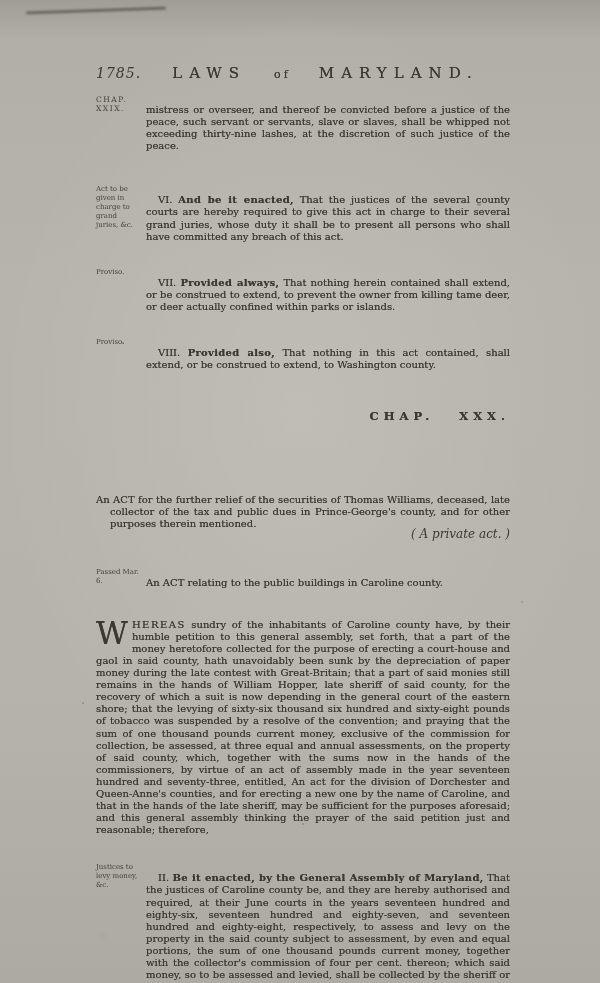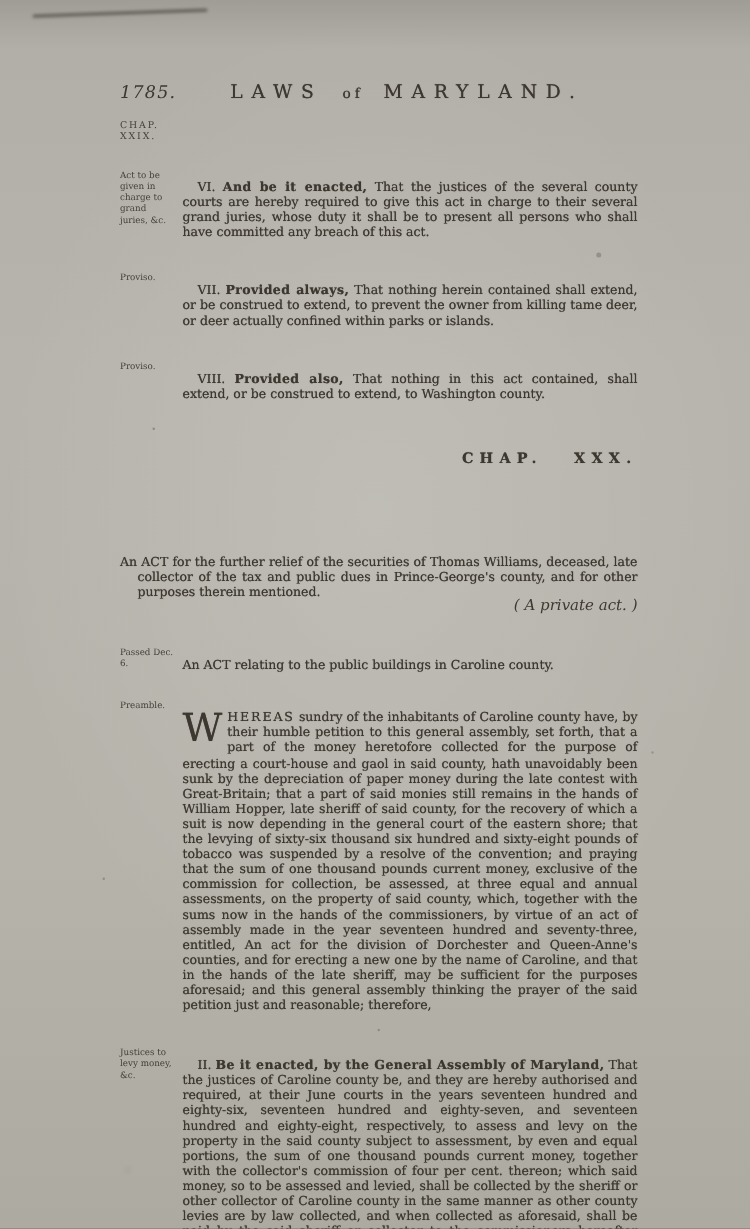--- a/index.html
+++ b/index.html
@@ -63,21 +63,21 @@
     flex: 1;
     text-align: center;
     font-size: 15px;
     letter-spacing: 7px;
     white-space: nowrap;
     text-shadow: 0 0 0.6px rgba(55,50,42,0.8);
   }
   .main-title .of {
     font-size: 11px;
     letter-spacing: 3px;
-    margin: 0 16px;
+    margin: 0 28px;
   }
   .content {
     position: absolute;
     top: 94px; left: 96px;
     width: 414px;
   }
   .row { display: flex; margin-top: 14px; }
   .row.first { margin-top: 0; }
   .row.heading-row { margin-top: 18px; }
   .note {
@@ -137,20 +137,23 @@
     <span class="main-title"><span>LAWS</span><span class="of">of</span><span>MARYLAND.</span></span>
   </header>
 
   <main class="content">
 
     <section class="row first">
       <aside class="note">
         <div class="chap-label">CHAP.</div>
         <div class="chap-label">XXIX.</div>
       </aside>
+      <div class="txt">
+        <p class="body">mistress or overseer, and thereof be convicted before a justice of the peace, such servant or servants, slave or slaves, shall be whipped not exceeding thirty-nine lashes, at the discretion of such justice of the peace.</p>
+      </div>
     </section>
 
     <section class="row" style="margin-top:22px;">
       <aside class="note">Act to be given in charge to grand juries, &amp;c.</aside>
       <div class="txt">
         <p class="body indent"><span class="secnum">VI.</span> <span class="lead">And be it enacted,</span> <span>That the justices of the several county courts are hereby required to give this act in charge to their several grand juries, whose duty it shall be to present all persons who shall have committed any breach of this act.</span></p>
       </div>
     </section>
 
     <section class="row">
@@ -180,28 +183,27 @@
         <p class="body act">An ACT for the further relief of the securities of Thomas Williams, deceased, late collector of the tax and public dues in Prince-George's county, and for other purposes therein mentioned.</p>
         <span class="private">( A private act. )</span>
       </div>
     </section>
 
     <section class="row heading-row">
       <aside class="note"></aside>
     </section>
 
     <section class="row" style="margin-top:7px;">
-      <aside class="note">Passed Dec. 6.</aside>
+      <aside class="note">Passed Mar. 6.</aside>
       <div class="txt">
         <p class="body act">An ACT relating to the public buildings in Caroline county.</p>
       </div>
     </section>
 
     <section class="row" style="margin-top:10px;">
-      <aside class="note">Preamble.</aside>
       <div class="txt">
         <p class="body"><span class="dropcap">W</span><span class="smallfirst">HEREAS</span> <span>sundry of the inhabitants of Caroline county have, by their humble petition to this general assembly, set forth, that a part of the money heretofore collected for the purpose of erecting a court-house and gaol in said county, hath unavoidably been sunk by the depreciation of paper money during the late contest with Great-Britain; that a part of said monies still remains in the hands of William Hopper, late sheriff of said county, for the recovery of which a suit is now depending in the general court of the eastern shore; that the levying of sixty-six thousand six hundred and sixty-eight pounds of tobacco was suspended by a resolve of the convention; and praying that the sum of one thousand pounds current money, exclusive of the commission for collection, be assessed, at three equal and annual assessments, on the property of said county, which, together with the sums now in the hands of the commissioners, by virtue of an act of assembly made in the year seventeen hundred and seventy-three, entitled, An act for the division of Dorchester and Queen-Anne's counties, and for erecting a new one by the name of Caroline, and that in the hands of the late sheriff, may be sufficient for the purposes aforesaid; and this general assembly thinking the prayer of the said petition just and reasonable; therefore,</span></p>
       </div>
     </section>
 
     <section class="row" style="margin-top:16px;">
       <aside class="note">Justices to levy money, &amp;c.</aside>
       <div class="txt">
         <p class="body indent"><span class="secnum">II.</span> <span class="lead">Be it enacted, by the General Assembly of Maryland,</span> <span>That the justices of Caroline county be, and they are hereby authorised and required, at their June courts in the years seventeen hundred and eighty-six, seventeen hundred and eighty-seven, and seventeen hundred and eighty-eight, respectively, to assess and levy on the property in the said county subject to assessment, by even and equal portions, the sum of one thousand pounds current money, together with the collector's commission of four per cent. thereon; which said money, so to be assessed and levied, shall be collected by the sheriff or other collector of Caroline county in the same manner as other county levies are by law collected, and when collected as aforesaid, shall be paid by the said sheriff or collector to the commissioners hereafter appointed, or the major part of them, and by them applied towards building the court-house and prison for said county, on a convenient and proper part of the land near Melvill's ware-house, upon Choptank river in said county.</span></p>
       </div>

